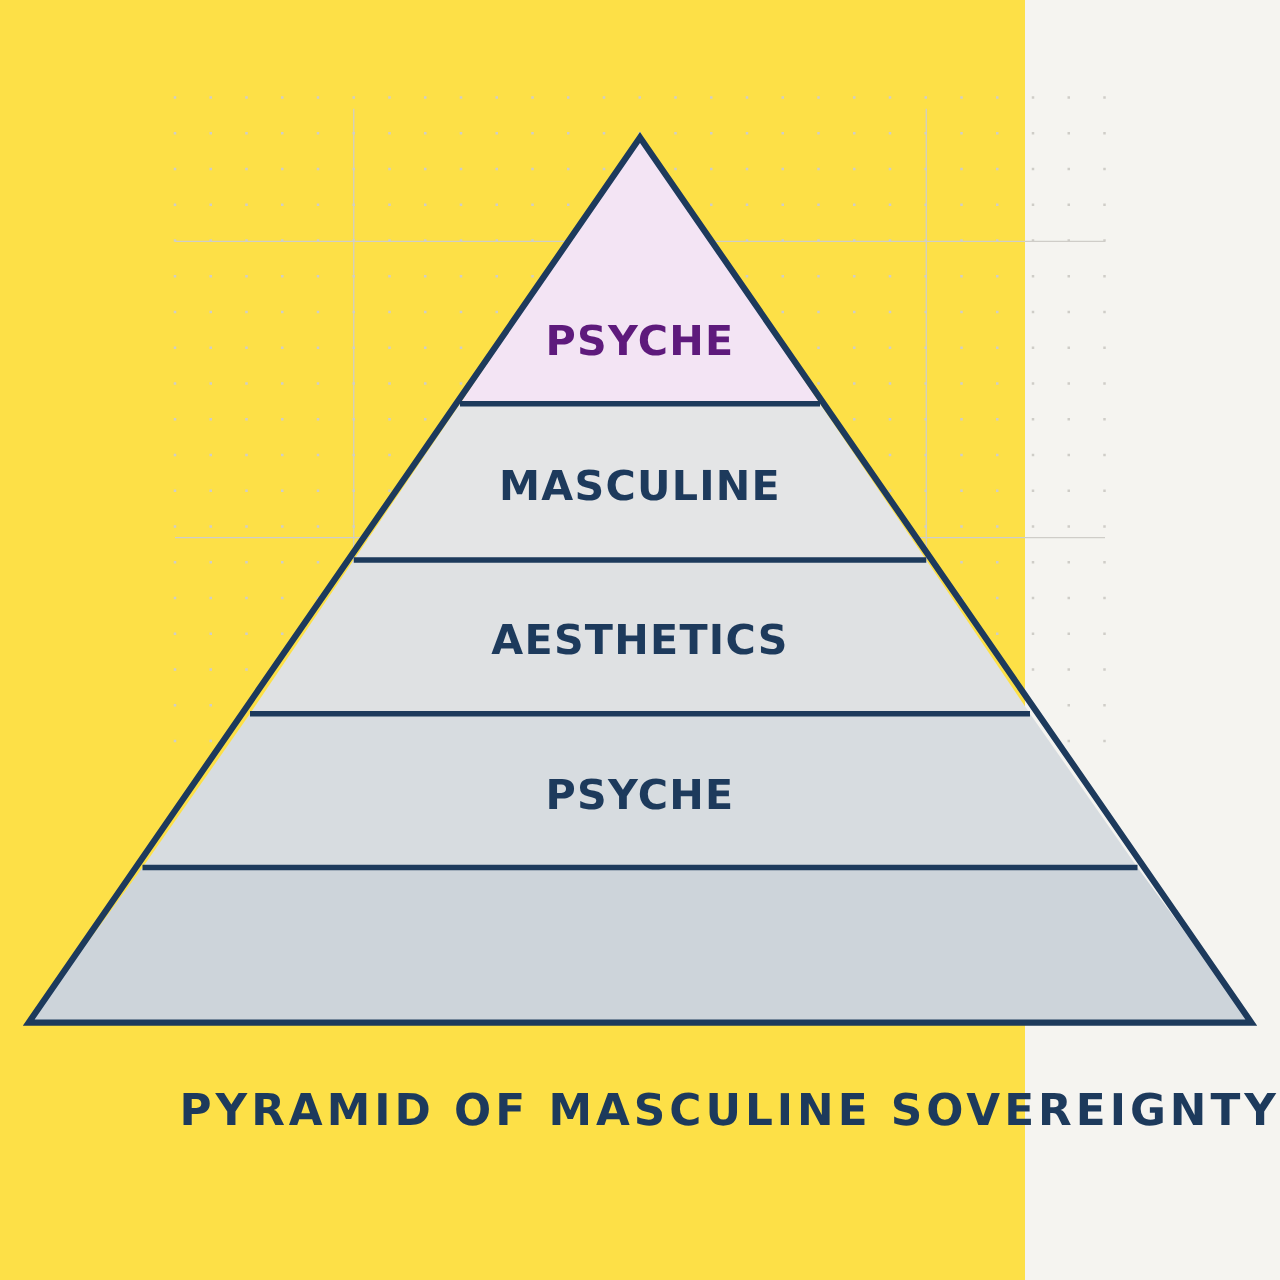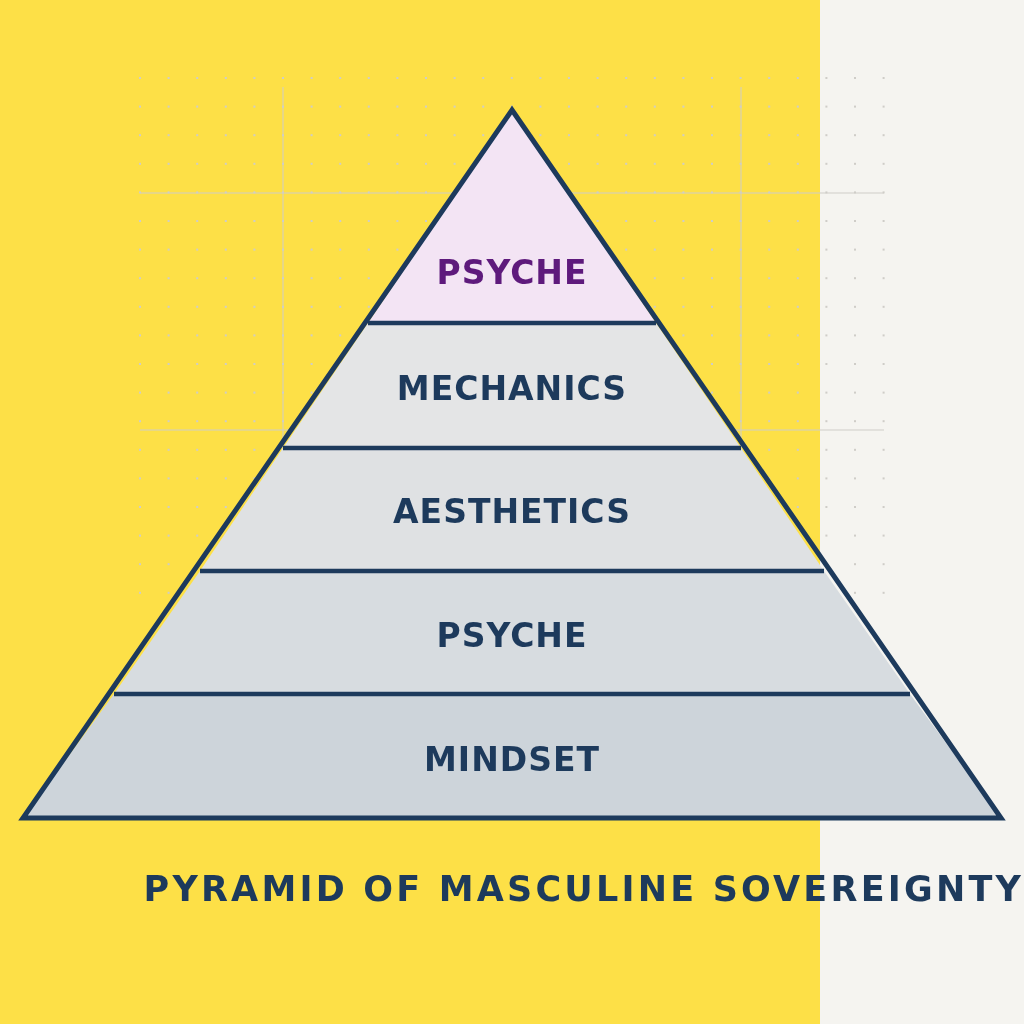--- a/index.html
+++ b/index.html
@@ -596,19 +596,18 @@
       <line x1="368" y1="323" x2="656" y2="323"></line>
       <line x1="283" y1="448" x2="741" y2="448"></line>
       <line x1="200" y1="571" x2="824" y2="571"></line>
       <line x1="114" y1="694" x2="910" y2="694"></line>
     </g>
 
     <polygon points="512,110 1001,818 23,818" fill="none" stroke="#1d3a5c" stroke-width="5" stroke-linejoin="miter"></polygon>
   </svg>
 
   <div class="tier-label apex" style="top:253px;">PSYCHE</div>
-  <div class="tier-label" style="top:369px;">MECHANICS</div>
+  <div class="tier-label" style="top:369px;">MASCULINE</div>
   <div class="tier-label" style="top:492px;">AESTHETICS</div>
   <div class="tier-label" style="top:616px;">PSYCHE</div>
-  <div class="tier-label" style="top:740px;">MINDSET</div>
 
   <div class="title">PYRAMID OF MASCULINE SOVEREIGNTY</div>
 </div>
 
 </body></html>

